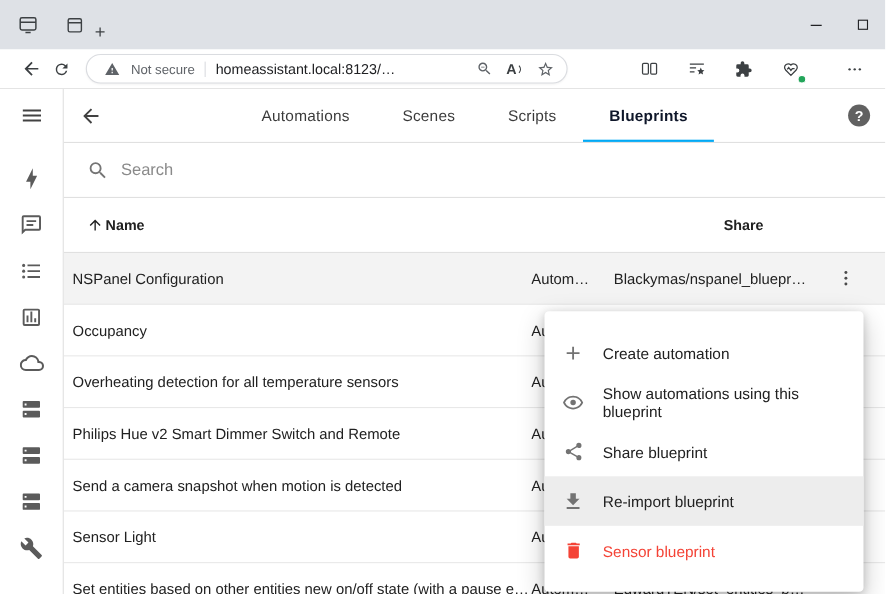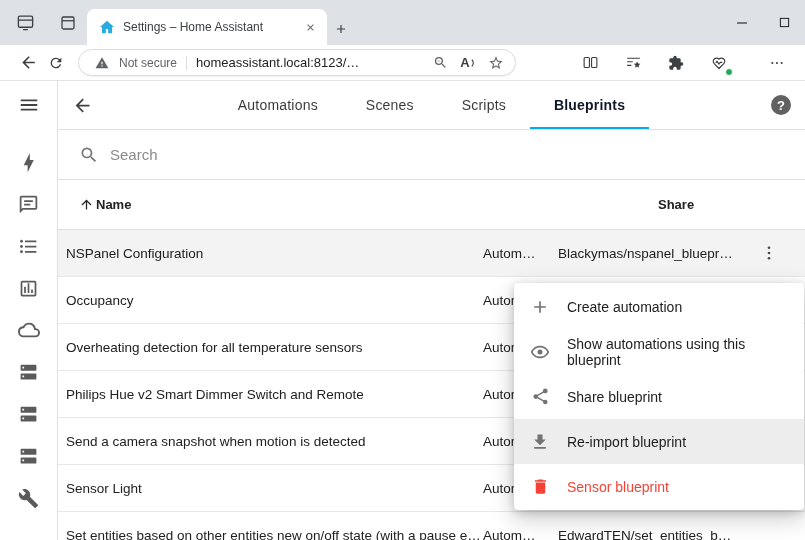--- a/index.html
+++ b/index.html
@@ -62,21 +62,21 @@
   .c-type{width:75px;flex-shrink:0}
   .c-file{width:175px;flex-shrink:0}
   .c-menu{width:72px;flex-shrink:0;display:flex;justify-content:center}
   .t-row{height:47px;flex-shrink:0;display:flex;align-items:center;border-bottom:1px solid #e8e8e8;font-size:13.5px;color:#212121}
   .t-row .c-name{padding-left:8px}
   .t-row.selected{background:#f3f3f3}
   .dots-btn{width:36px;height:36px;display:flex;align-items:center;justify-content:center;color:#4a4a4a;border-radius:50%}
   .sort-arrow{color:#212121}
 
   
-  .ctx-menu{position:absolute;left:514px;top:283px;width:290px;background:#fff;border-radius:4px;padding:1px 0;z-index:20;
+  .ctx-menu{position:absolute;left:495px;top:283px;width:290px;background:#fff;border-radius:4px;padding:15px 0;z-index:20;
             box-shadow:0 8px 24px rgba(0,0,0,.22),0 2px 8px rgba(0,0,0,.16)}
   .ctx-item{height:45px;display:flex;align-items:center;gap:17px;padding:0 16px;font-size:14px;color:#212121}
   .ctx-item .mi{width:20px;height:20px;color:#737373;display:flex;align-items:center;justify-content:center}
   .ctx-item.hovered{background:#ededed}
   .ctx-item.danger{color:#f44336}
   .ctx-item.danger .mi{color:#f44336}
 </style>
 </head>
 <body>
 
@@ -89,33 +89,20 @@
             <rect x="3" y="4" width="18" height="14" rx="2"></rect>
             <path d="M3 9h18M9 21h6"></path>
           </svg>
       </span>
       <span>
         <svg width="18" height="18" viewBox="0 0 24 24" fill="none" stroke="currentColor" stroke-width="1.7">
             <rect x="4" y="4" width="16" height="16" rx="2"></rect>
             <path d="M4 9h16"></path>
           </svg>
       </span>
-    </div>
-    <div class="tab">
-      <span>
-        <svg width="16" height="16" viewBox="0 0 24 24" fill="#29abe2">
-            <path d="M12 2.5 1.5 12h2.9v9.5h5.9V15h3.4v6.5h5.9V12h2.9L12 2.5z"></path>
-          </svg>
-      </span>
-      <span class="tab-title trunc">Settings – Home Assistant</span>
-      <button class="tab-close">
-        <svg width="11" height="11" viewBox="0 0 24 24" fill="currentColor">
-            <path d="M19 6.41 17.59 5 12 10.59 6.41 5 5 6.41 10.59 12 5 17.59 6.41 19 12 13.41 17.59 19 19 17.59 13.41 12z"></path>
-          </svg>
-      </button>
     </div>
     <button class="newtab">
       <svg width="14" height="14" viewBox="0 0 24 24" fill="currentColor">
           <path d="M19 13h-6v6h-2v-6H5v-2h6V5h2v6h6v2z"></path>
         </svg>
     </button>
     <div class="win-controls">
       <button class="win-btn">
         <svg width="12" height="12" viewBox="0 0 12 12">
             <path d="M1 6h10" stroke="#202124" stroke-width="1.1"></path>

